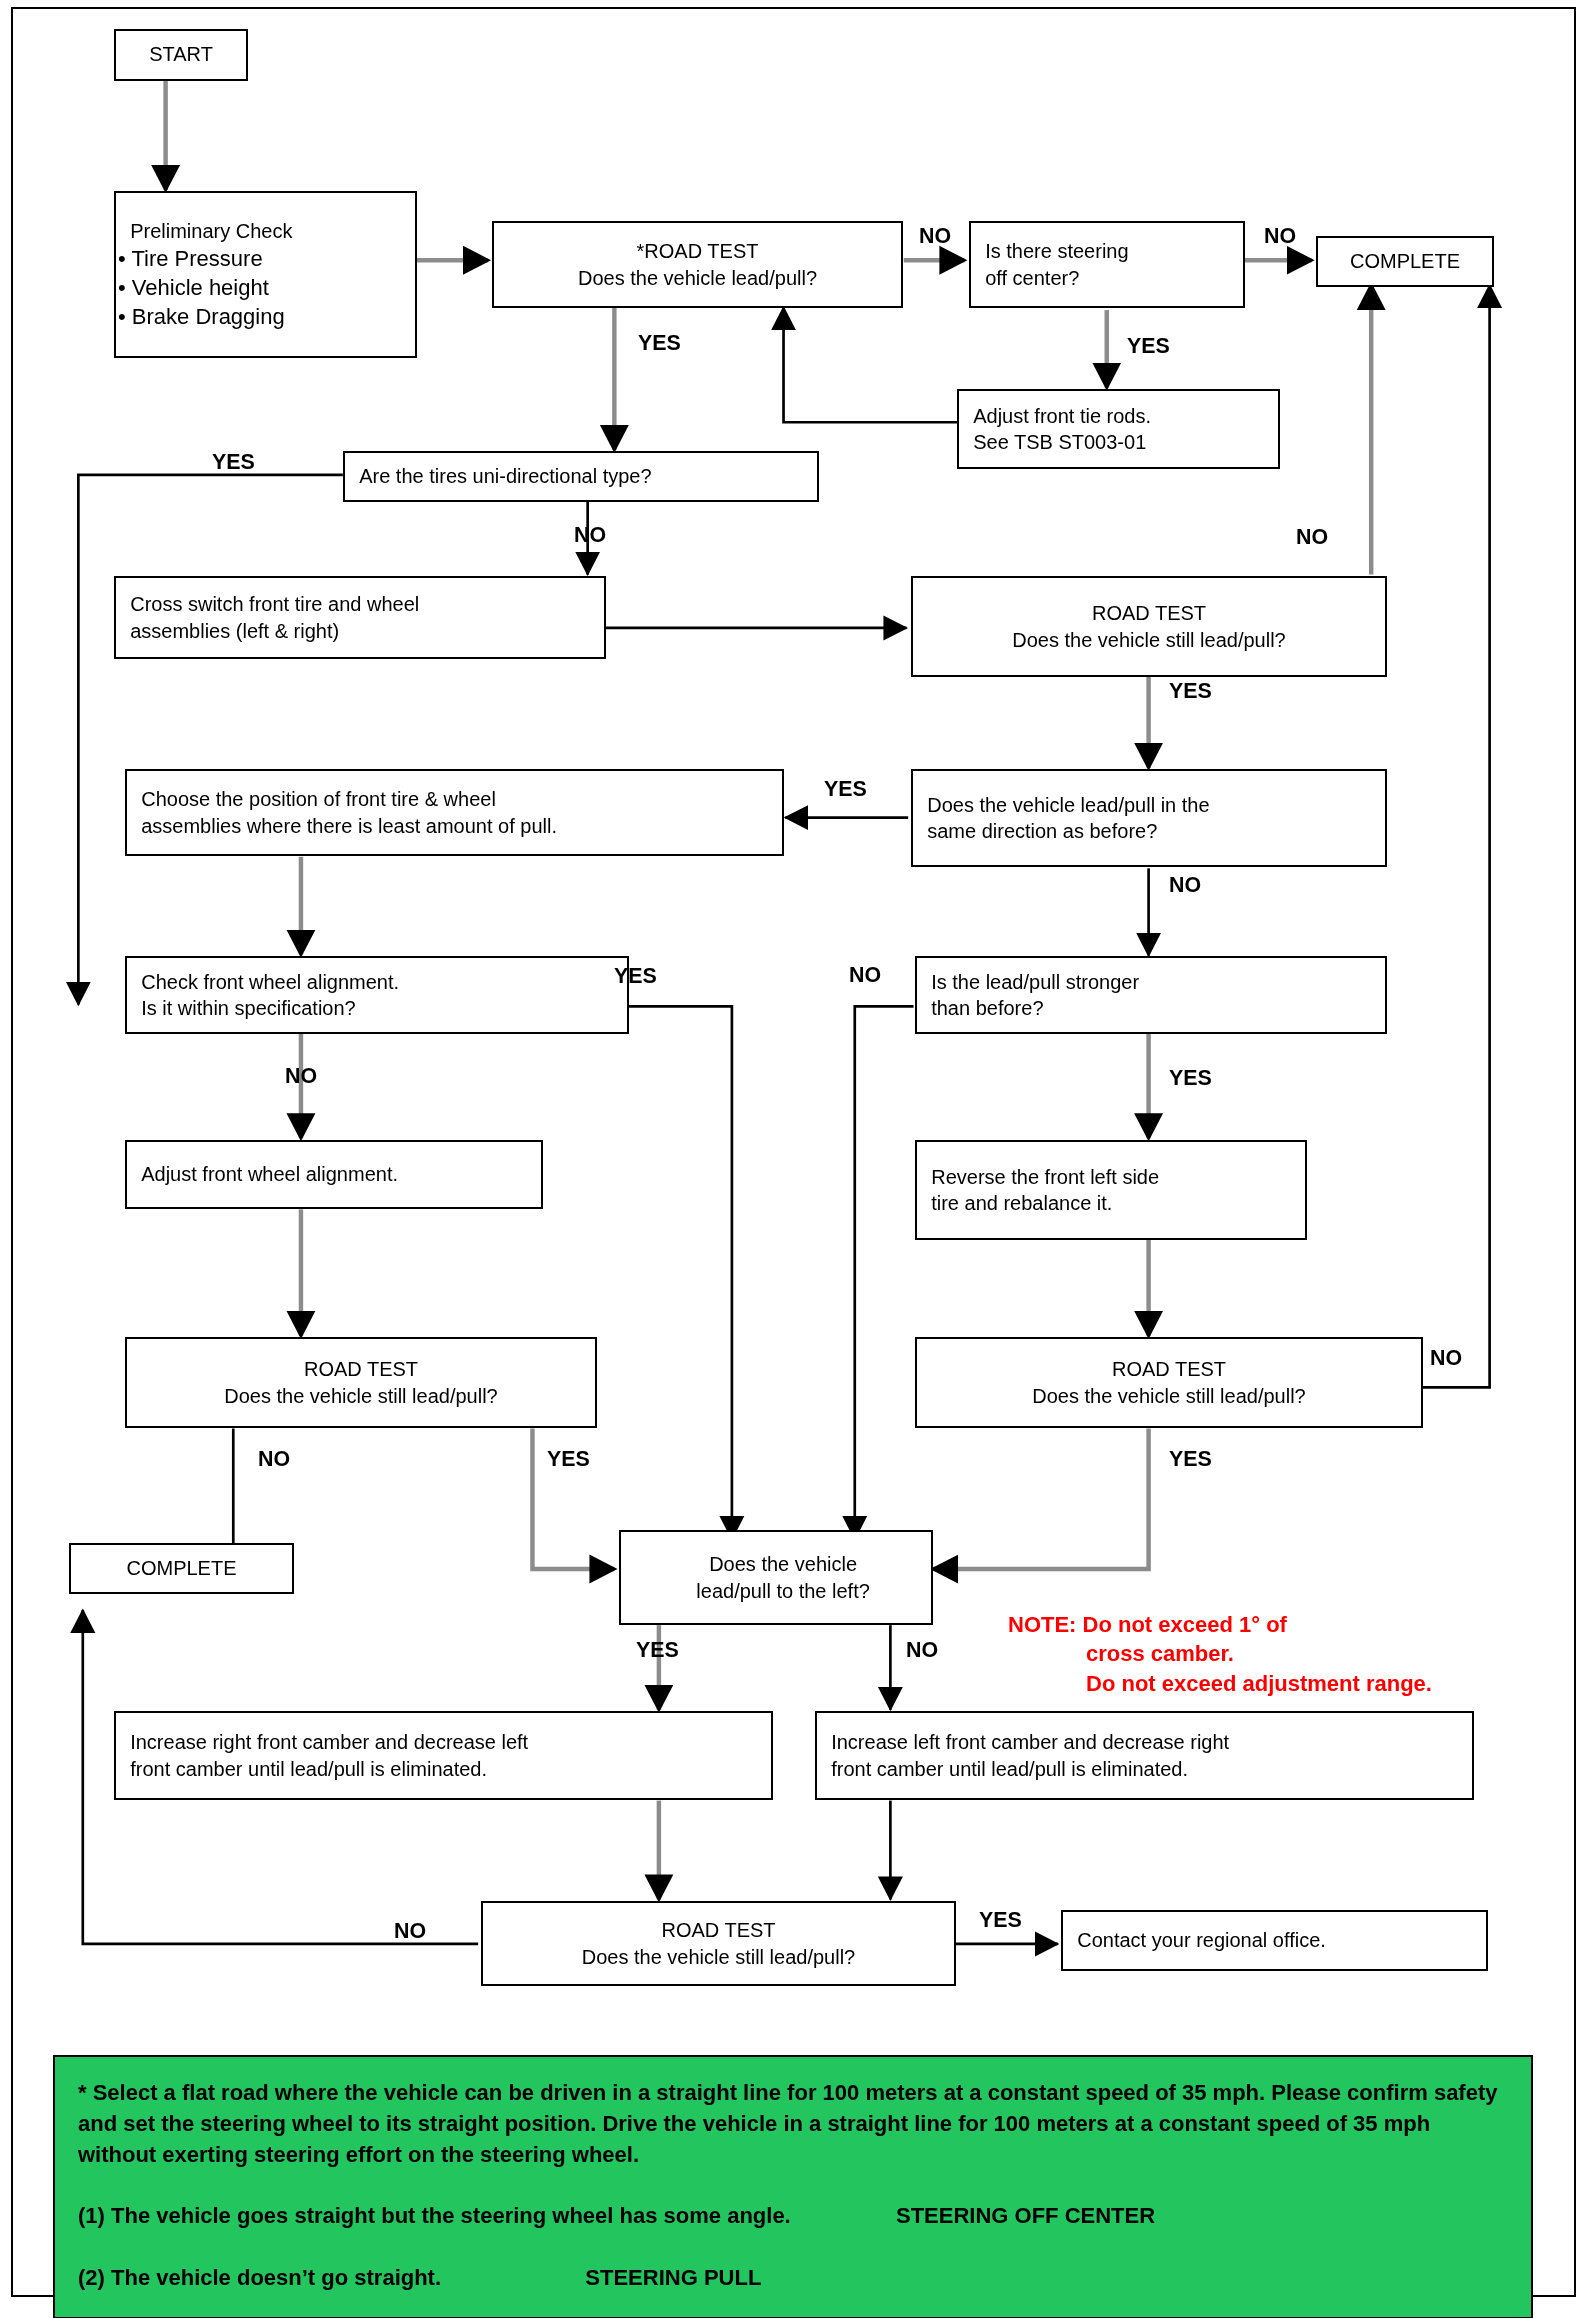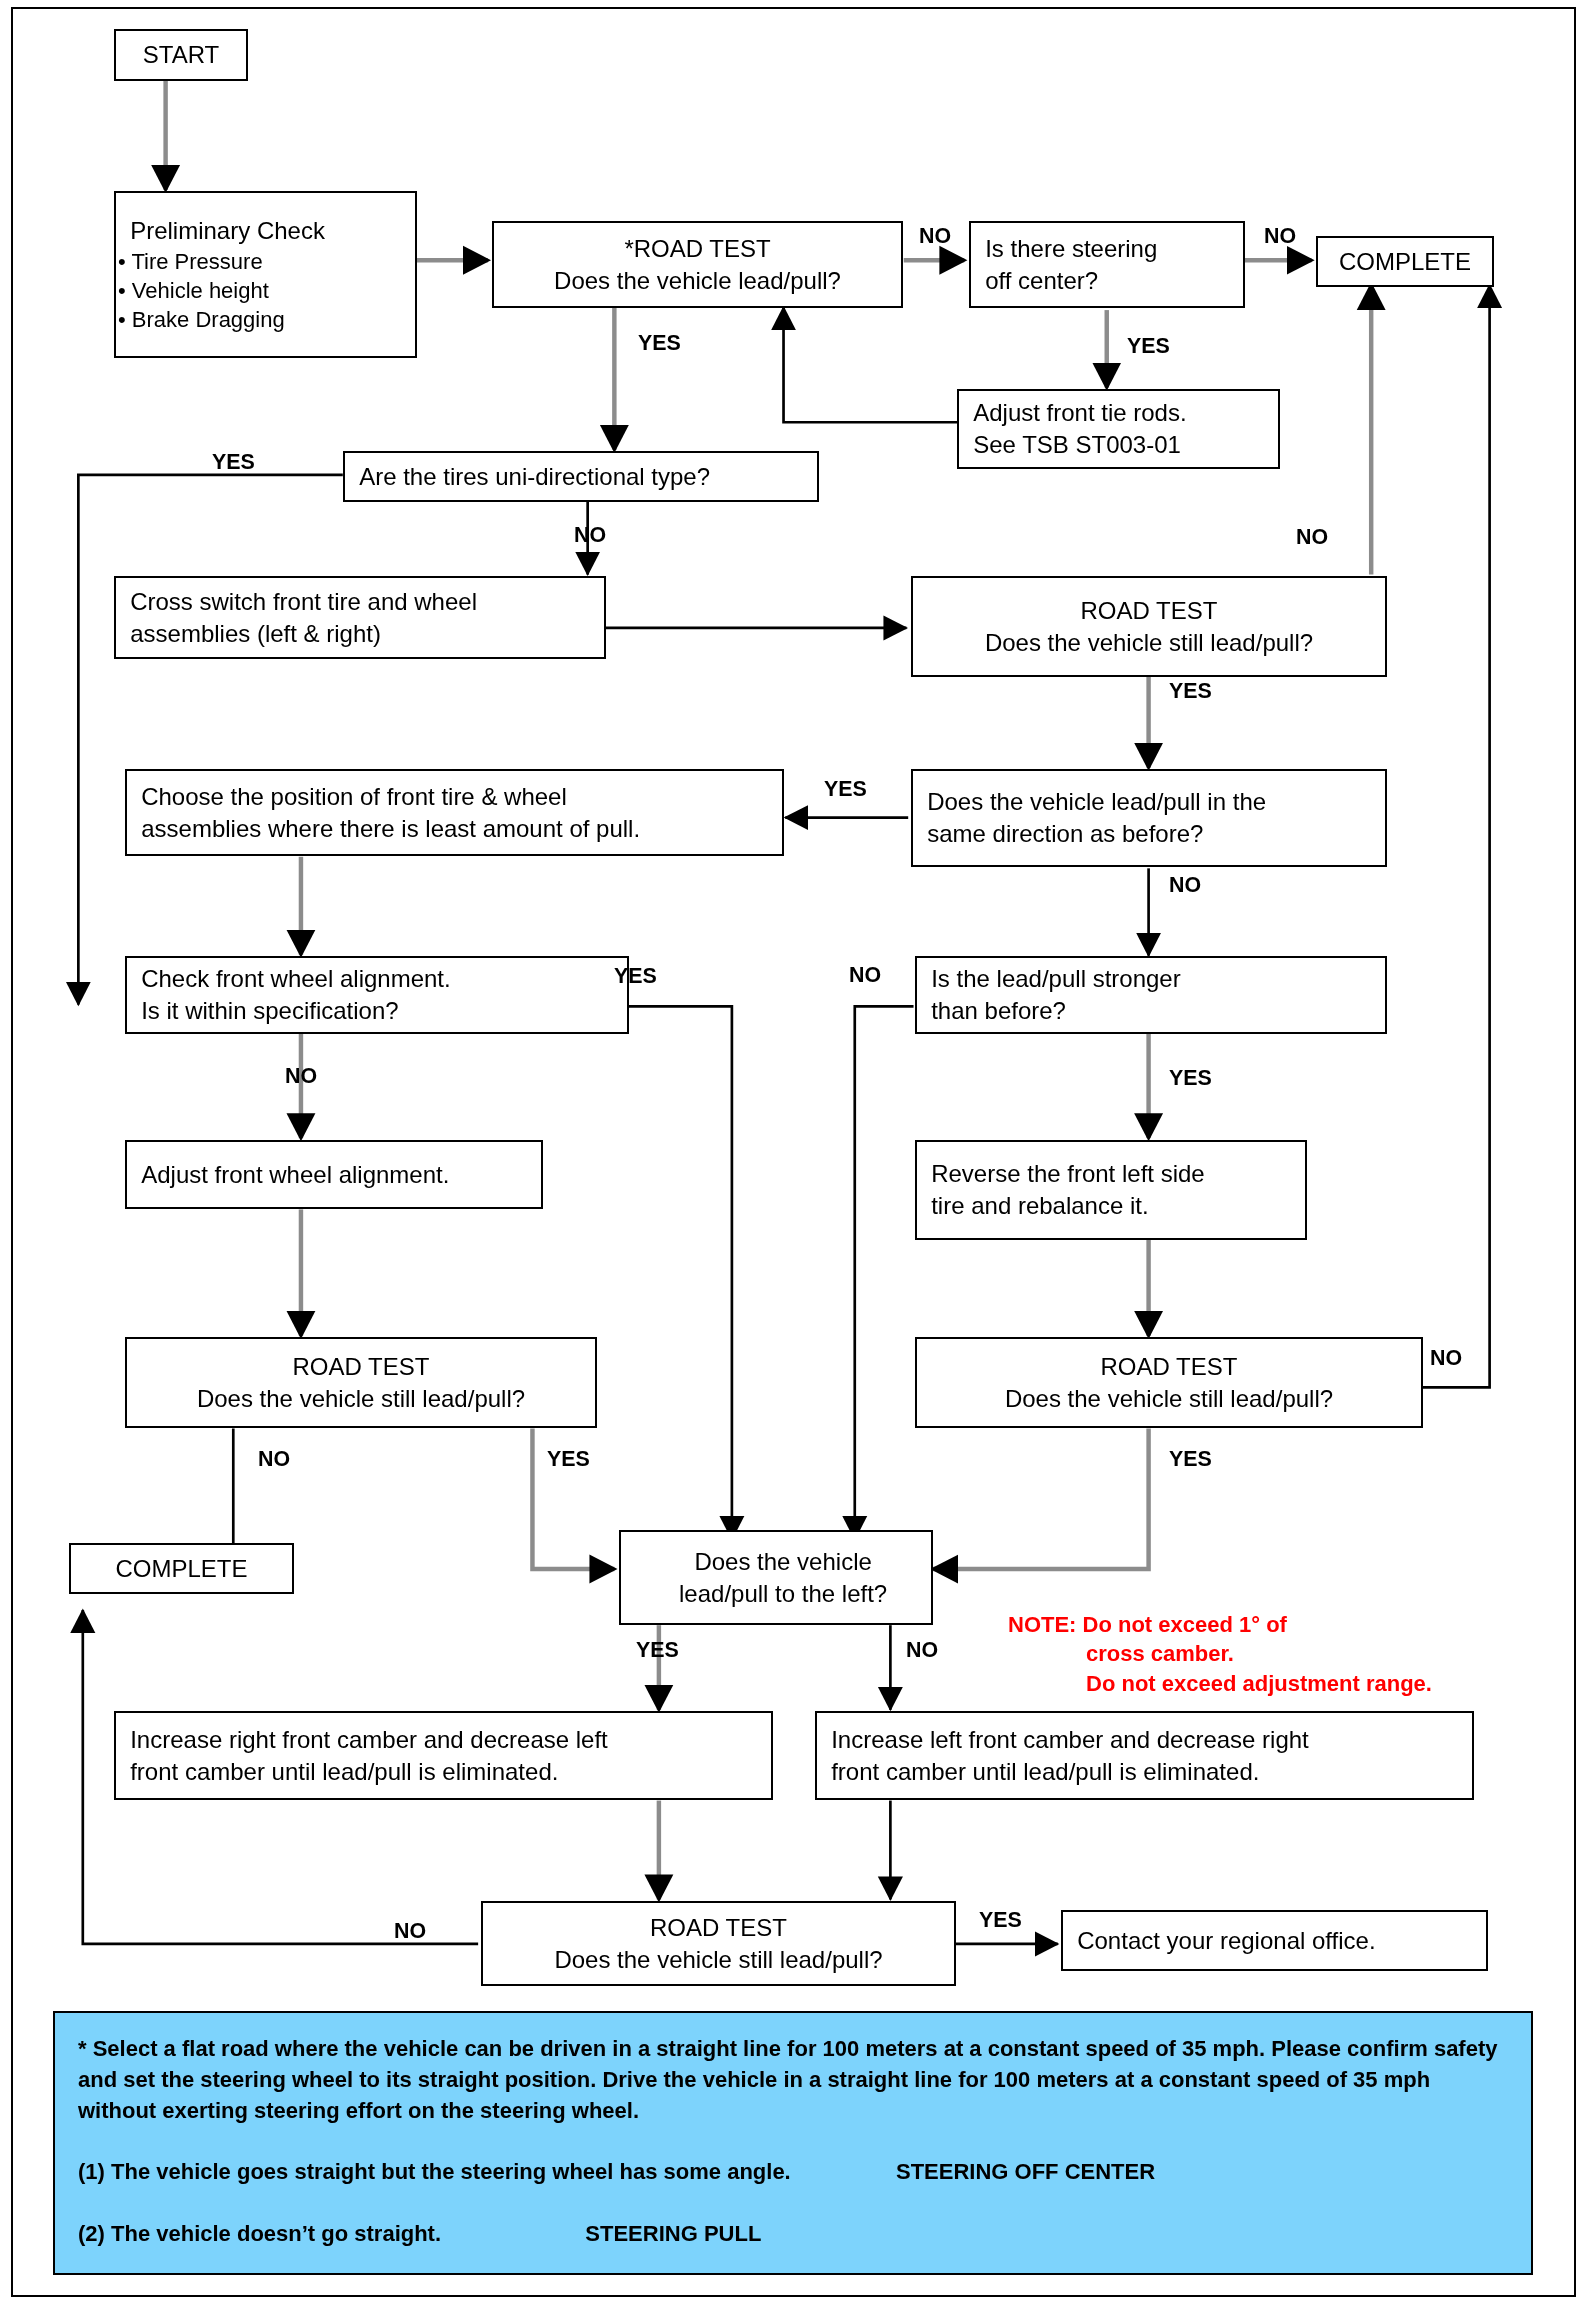--- a/index.html
+++ b/index.html
@@ -1,27 +1,27 @@
 <!DOCTYPE html>
 <html style="font-size:14.2px"><head>
 <meta charset="utf-8">
 <style>
   html,body{margin:0;padding:0;background:#ffffff;}
   body{font-family:"Liberation Sans", sans-serif;}
   #page{position:relative;width:1592px;height:2319px;background:#ffffff;overflow:hidden;}
   #outer-frame{position:absolute;left:10.7px;top:7.1px;width:1565px;height:2290px;border:2.7px solid #000;box-sizing:border-box;}
   .fx{position:absolute;box-sizing:border-box;background:#fff;border:2.7px solid #000;
       display:flex;flex-direction:column;justify-content:center;}
-  .fx .ln{font-size:24px;color:#000;line-height:1.32;white-space:nowrap;}
+  .fx .ln{font-size:20px;color:#000;line-height:1.32;white-space:nowrap;}
   .ctr .ln{text-align:center;}
   .lft .ln{text-align:left;padding-left:14.2px;}
   .bul{font-size:22px;line-height:1.32;padding-left:2px;}
   .lbl{position:absolute;font-size:21.4px;font-weight:bold;color:#000;white-space:nowrap;}
   .note{position:absolute;color:#ff0000;font-size:22px;font-weight:bold;line-height:1.34;white-space:nowrap;}
-  .foot{position:absolute;box-sizing:border-box;background:#7dd3fc;border:2.7px solid #000;}
+  .foot{position:absolute;box-sizing:border-box;background:#22c55e;border:2.7px solid #000;margin-top:44px;}
   .foot p{margin:0;font-size:22px;line-height:1.42;color:#000;font-weight:bold;}
   svg.wires{position:absolute;left:0;top:0;width:1592px;height:2319px;pointer-events:none;}
   .fline{stroke:#000;stroke-width:3;fill:none;}
   .gline{stroke:#8c8c8c;stroke-width:5;fill:none;}
 </style>
 </head>
 <body>
 
 <div id="page">
 

